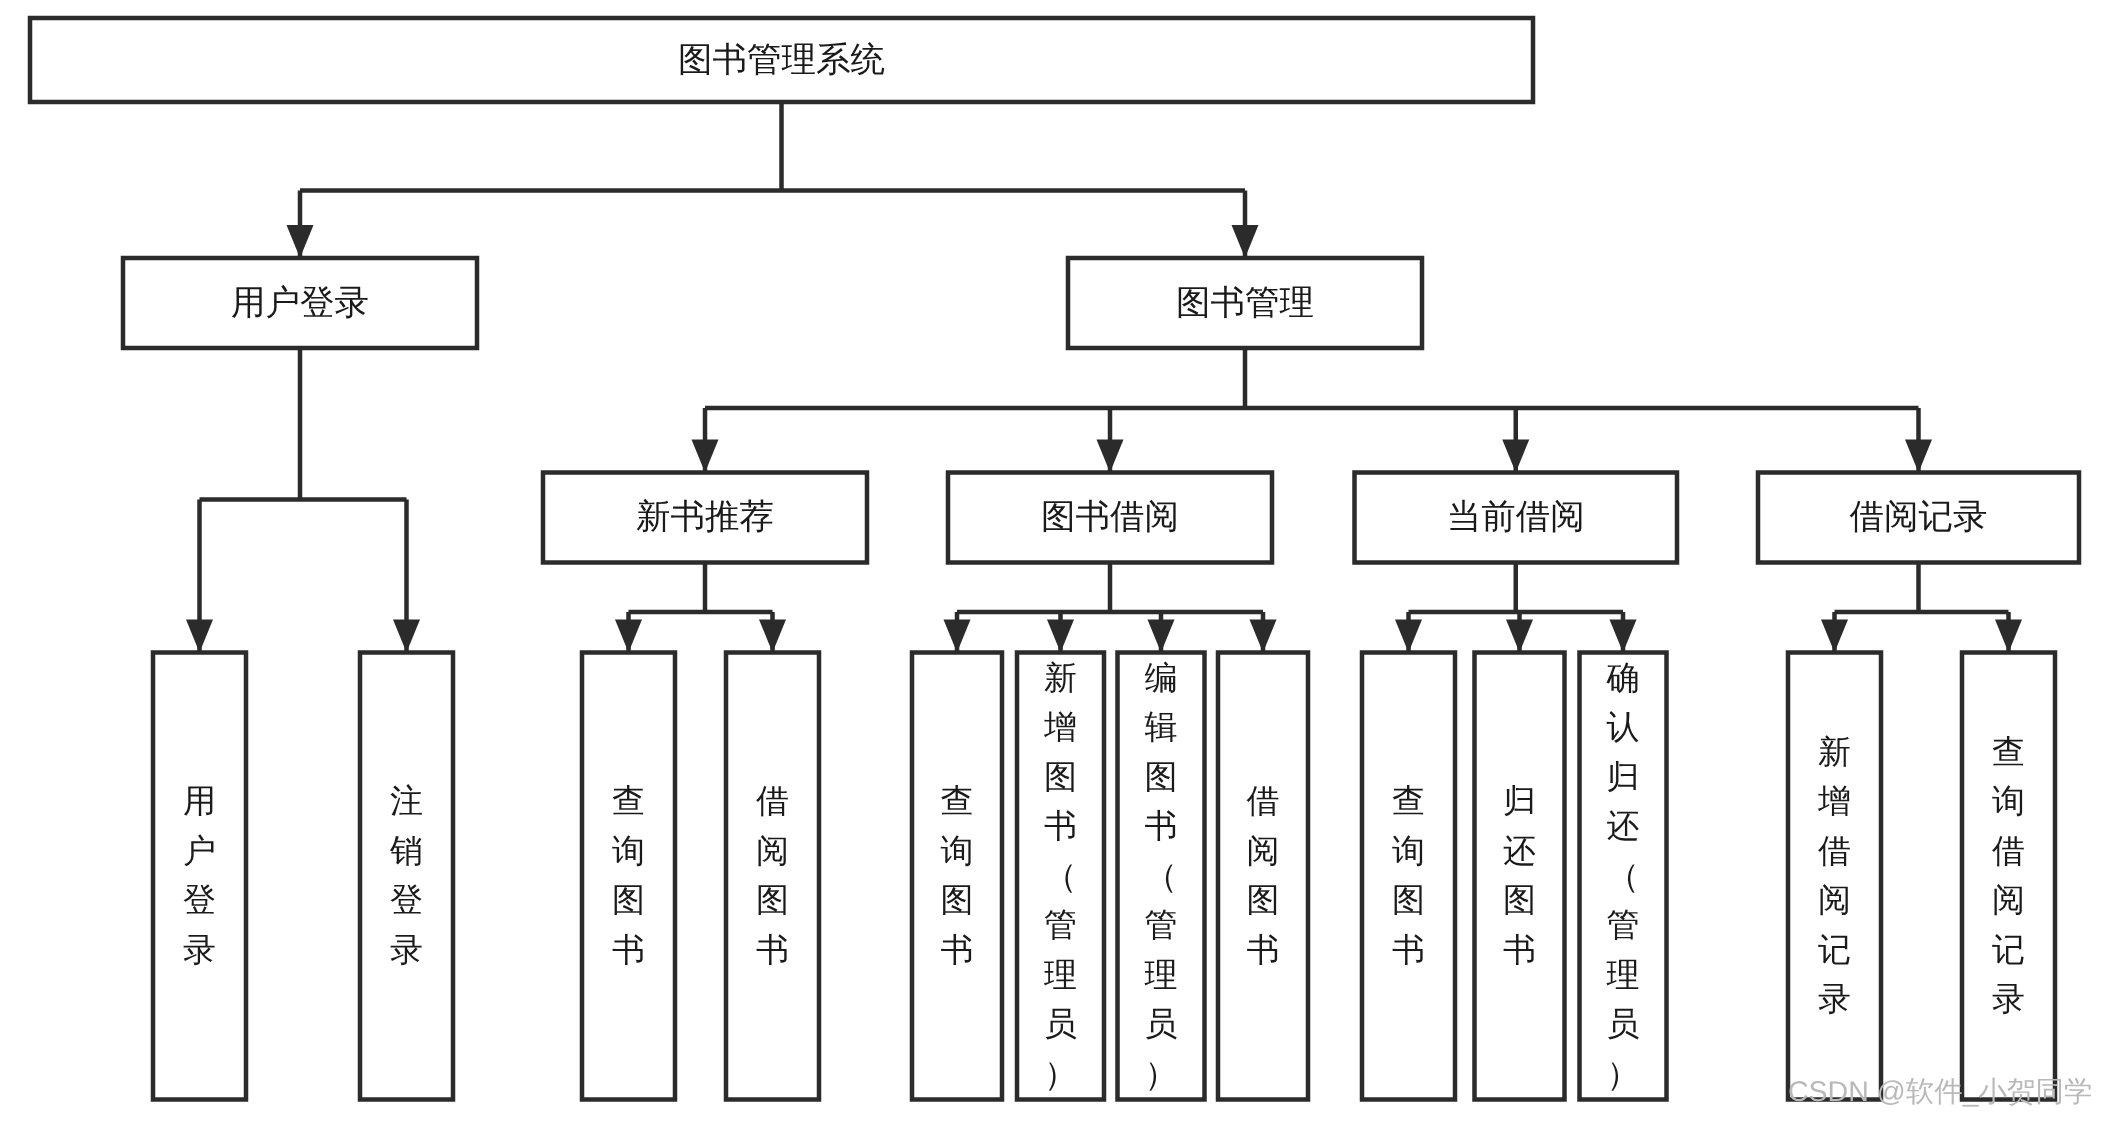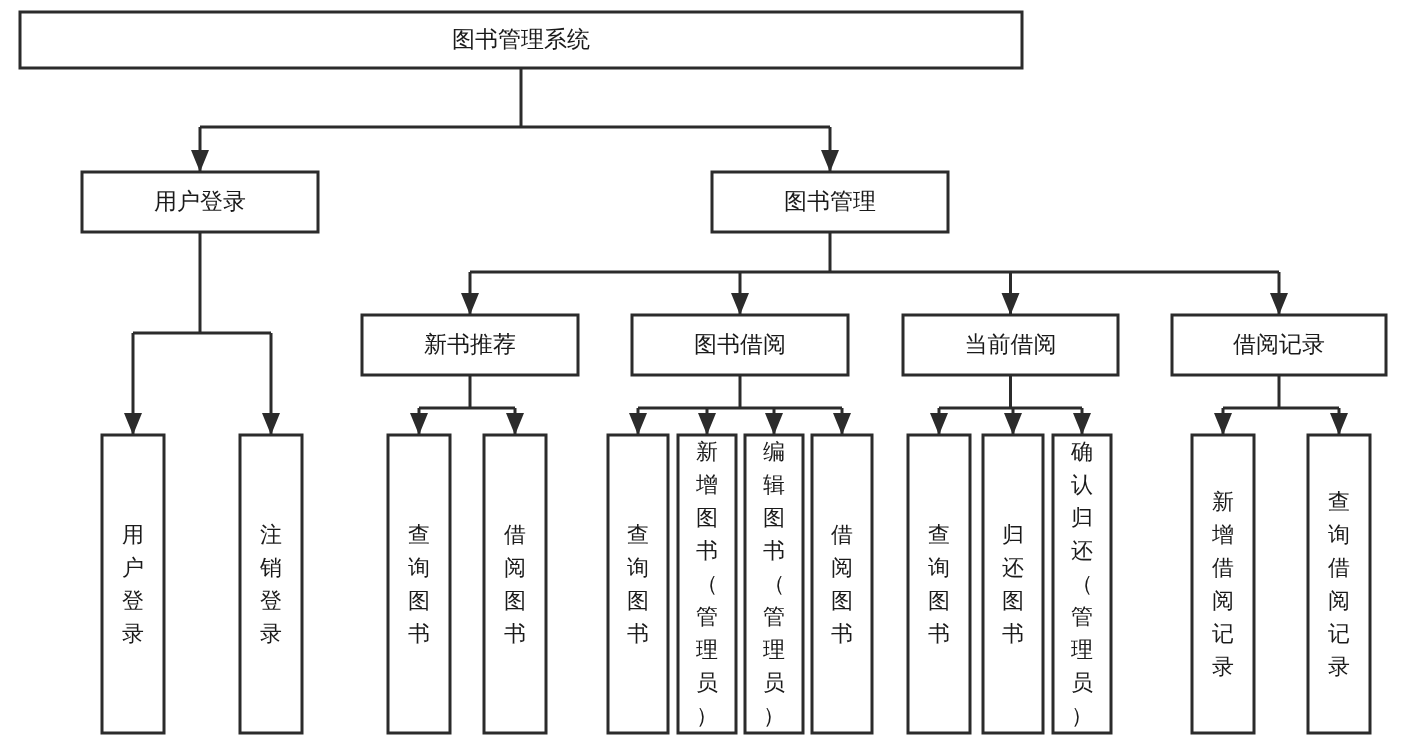--- a/index.html
+++ b/index.html
@@ -167,13 +167,14 @@
         <g>
           <rect x="1192" y="435" width="62" height="298" class="node-rect"></rect>
           <text x="1223" class="node-label v"><tspan x="1223" y="502.5">新</tspan><tspan x="1223" y="535.5">增</tspan><tspan x="1223" y="568.5">借</tspan><tspan x="1223" y="601.5">阅</tspan><tspan x="1223" y="634.5">记</tspan><tspan x="1223" y="667.5">录</tspan></text>
         </g>
         <g>
           <rect x="1308" y="435" width="62" height="298" class="node-rect"></rect>
           <text x="1339" class="node-label v"><tspan x="1339" y="502.5">查</tspan><tspan x="1339" y="535.5">询</tspan><tspan x="1339" y="568.5">借</tspan><tspan x="1339" y="601.5">阅</tspan><tspan x="1339" y="634.5">记</tspan><tspan x="1339" y="667.5">录</tspan></text>
         </g>
       </g>
   </svg>
+  <div class="watermark">CSDN @软件_小贺同学</div>
 </div>
 
 </body></html>

